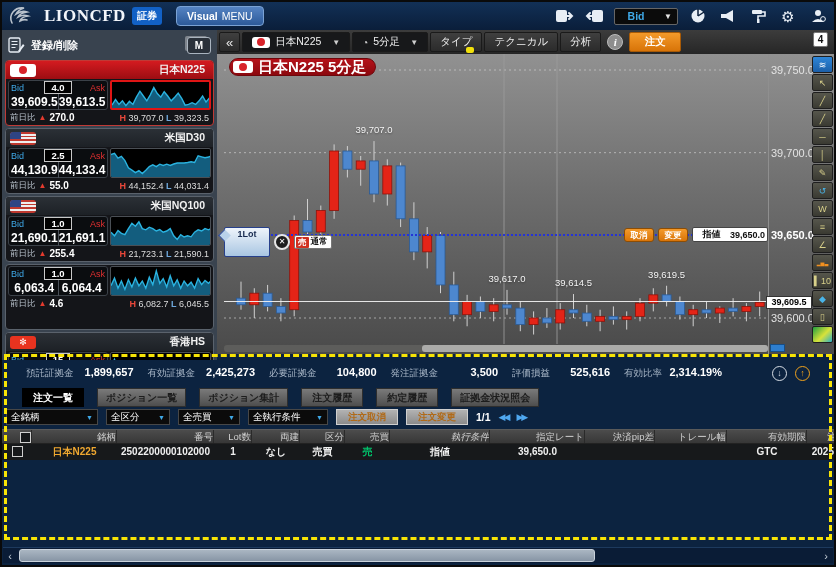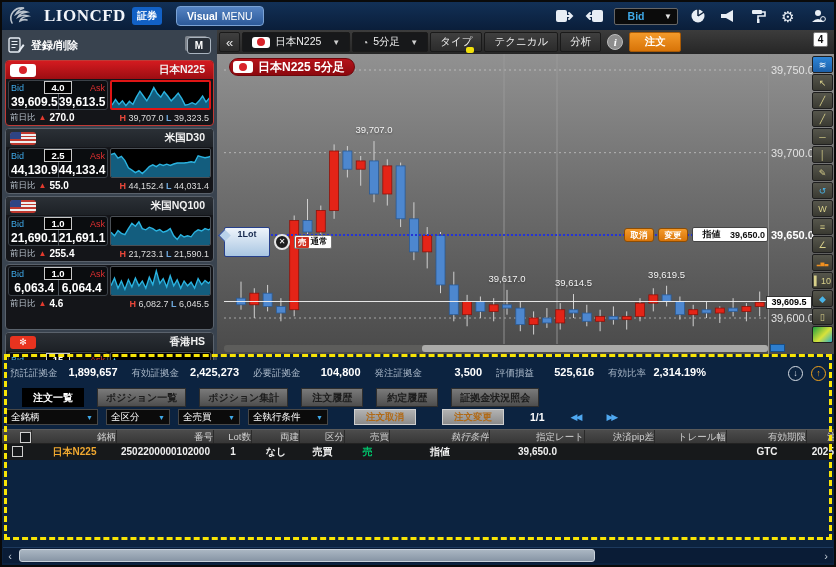--- a/index.html
+++ b/index.html
@@ -63,21 +63,21 @@
   .ct-dd .flag{width:18px;height:11px;}
   .ct-dd .caret{margin-left:auto;color:#cfcfcf;}
   .clockg{color:#cfcfcf;font-size:10px;}
   .info-circ{width:16px;height:16px;border-radius:50%;background:#8e8e8e;border:1px solid #bbb;color:#fff;font-family:"Liberation Serif",serif;font-style:italic;font-weight:bold;font-size:11px;text-align:center;line-height:14px;margin:0 4px;}
   .order-btn{background:linear-gradient(180deg,#f49a2a,#d87408);border:1px solid #a85a06;color:#fff;font-weight:bold;min-width:52px;}
   .win-num{position:absolute;right:6px;top:2px;width:15px;height:15px;background:#fff;border:1px solid #777;border-radius:2px;color:#111;font-size:10px;font-weight:bold;text-align:center;line-height:13px;}
   #chart-area{position:absolute;left:0;top:24px;width:617px;height:300px;background:linear-gradient(180deg,#919191 0%,#6f6f6f 45%,#4a4a4a 100%);overflow:hidden;}
   #candles-svg{position:absolute;left:0;top:0;}
   .chart-badge{position:absolute;left:12px;top:4px;height:18px;background:linear-gradient(180deg,#b5121a,#8c080e);border:1px solid #6e060b;border-radius:9px;display:flex;align-items:center;gap:5px;padding:0 9px 0 3px;z-index:4;}
   .chart-badge .flag{width:20px;height:12px;}
-  .chart-badge span{color:#fff;font-size:12px;font-weight:bold;white-space:nowrap;}
+  .chart-badge span{color:#fff;font-size:15px;font-weight:bold;white-space:nowrap;}
   .annot{position:absolute;transform:translateX(-50%);color:#f4f4f4;font-size:9.5px;text-shadow:0 1px 2px rgba(0,0,0,.4);z-index:3;white-space:nowrap;}
   .order-line{position:absolute;left:7px;width:544px;border-top:2px dotted #2433d8;z-index:4;}
   .cur-line{position:absolute;left:7px;width:544px;border-top:1px solid #eeeeee;opacity:.95;z-index:2;}
   .ol-w{position:absolute;z-index:5;display:flex;align-items:center;}
   .lot-tag{width:46px;height:30px;background:linear-gradient(180deg,#eef4fb,#a9c6e2);border:1px solid #27408b;border-radius:2px;color:#16294f;font-size:9px;font-weight:bold;text-align:center;line-height:12px;position:relative;}
   .lot-tag::before{content:"";position:absolute;left:-5px;top:2.5px;width:8px;height:8px;background:#b9d2ea;border-left:1px solid #27408b;border-bottom:1px solid #27408b;transform:rotate(45deg);}
   .close-circ{width:16px;height:16px;border-radius:50%;background:#1d1d1d;border:2px solid #e6e6e6;color:#fff;font-size:8px;font-weight:bold;text-align:center;line-height:12px;}
   .side-tag{height:14px;background:#fff;border:1px solid #777;border-radius:2px;display:flex;align-items:center;gap:2px;padding:0 3px 0 1px;}
   .side-tag .s{background:#d03020;color:#fff;font-size:8.5px;font-weight:bold;padding:0 2px;border-radius:1px;line-height:11px;}
   .side-tag .t{color:#1a1a1a;font-size:8.5px;font-weight:bold;}
@@ -93,33 +93,33 @@
   .tool{height:17px;background:linear-gradient(180deg,#56564c,#3a3a32);border:1px solid #1e1e1e;border-radius:2px;color:#d8d08a;font-size:9px;display:flex;align-items:center;justify-content:center;overflow:hidden;padding:0;}
   .tool.blue{background:linear-gradient(180deg,#2e86d8,#1b5fa8);color:#fff;}
   .tool.bluetext{color:#49b4e8;}
   .tool.orangetext{color:#f09020;font-size:5px;letter-spacing:0;}
   .tool.gradient{background:linear-gradient(135deg,#1f9e3f,#d8e23a 55%,#2ab0c8);color:#083;}
   .chart-hscroll{position:absolute;left:7px;top:291px;width:544px;height:7px;background:#5d5d5b;border-radius:3px;z-index:3;}
   .chart-hscroll .thumb{position:absolute;left:198px;top:0;width:346px;height:7px;background:#ababa9;border-radius:3px;}
   .chart-scroll-btn{position:absolute;left:553px;top:290px;width:15px;height:8px;background:#2e7fd0;border:1px solid #174d85;z-index:3;}
 
   
-  #account-bar{position:absolute;left:0;top:358px;width:832px;height:26px;display:flex;align-items:center;padding:0 8px;gap:0;}
+  #account-bar{position:absolute;left:0;top:358px;width:832px;height:26px;display:flex;align-items:center;padding:0 24px;gap:0;}
   .acct-item{display:flex;align-items:baseline;gap:6px;margin-right:14px;}
   .acct-lbl{color:#aab8c8;font-size:9.5px;}
   .acct-val{color:#fff;font-size:11px;font-weight:bold;min-width:54px;text-align:right;}
   .acct-icons{margin-left:auto;display:flex;gap:8px;}
   .circ{width:15px;height:15px;border:1.5px solid #d8dee6;border-radius:50%;color:#d8dee6;font-size:9px;text-align:center;line-height:12px;}
   .circ.up{border-color:#f0a21c;color:#f0a21c;}
 
   
   #tabs-row{position:absolute;left:20px;top:386px;height:19px;display:flex;gap:13px;}
   .tab{min-width:62px;height:19px;background:linear-gradient(180deg,#7a7a7a,#4e4e4e);border:1px solid #2e2e2e;color:#1d1d1d;font-size:10px;font-weight:bold;display:flex;align-items:center;justify-content:center;padding:0 8px;}
   .tab.active{background:#000;color:#fff;border-color:#000;}
-  #filter-row{position:absolute;left:4px;top:406px;height:18px;display:flex;align-items:center;gap:26px;}
+  #filter-row{position:absolute;left:4px;top:406px;height:18px;display:flex;align-items:center;gap:8px;}
   .filter-dd{height:16px;background:#0b0b0b;border:1px solid #474747;display:flex;align-items:center;padding:0 4px;color:#fff;font-size:9.5px;}
   .filter-dd .caret{margin-left:auto;color:#3fa9e8;font-size:7px;}
   .gray-btn{width:62px;height:16px;background:linear-gradient(180deg,#b2b2b2,#8b8b8b);border:1px solid #cfcfcf;color:#b06a18;font-size:9.5px;font-weight:bold;text-align:center;line-height:14px;}
   .page-lbl{color:#fff;font-size:10.5px;font-weight:bold;}
   .pg-arr{color:#4fa8f0;font-size:9px;letter-spacing:-2px;font-weight:bold;}
   #table-head{position:absolute;left:0;top:427px;width:832px;height:15px;display:flex;background:linear-gradient(180deg,#4c4c4c,#373737);border-top:1px solid #5a5a5a;border-bottom:1px solid #222;}
   #table-row{position:absolute;left:0;top:442px;width:832px;height:16px;display:flex;background:#17191b;}
   .hc{color:#cfcfcf;font-size:9.5px;text-align:right;line-height:14px;border-right:1px solid #2a2a2a;overflow:hidden;white-space:nowrap;flex:none;}
   .cc{color:#efefef;font-size:10px;font-weight:bold;text-align:center;line-height:16px;overflow:hidden;white-space:nowrap;flex:none;}
   .cc.sym{color:#f0a830;}

